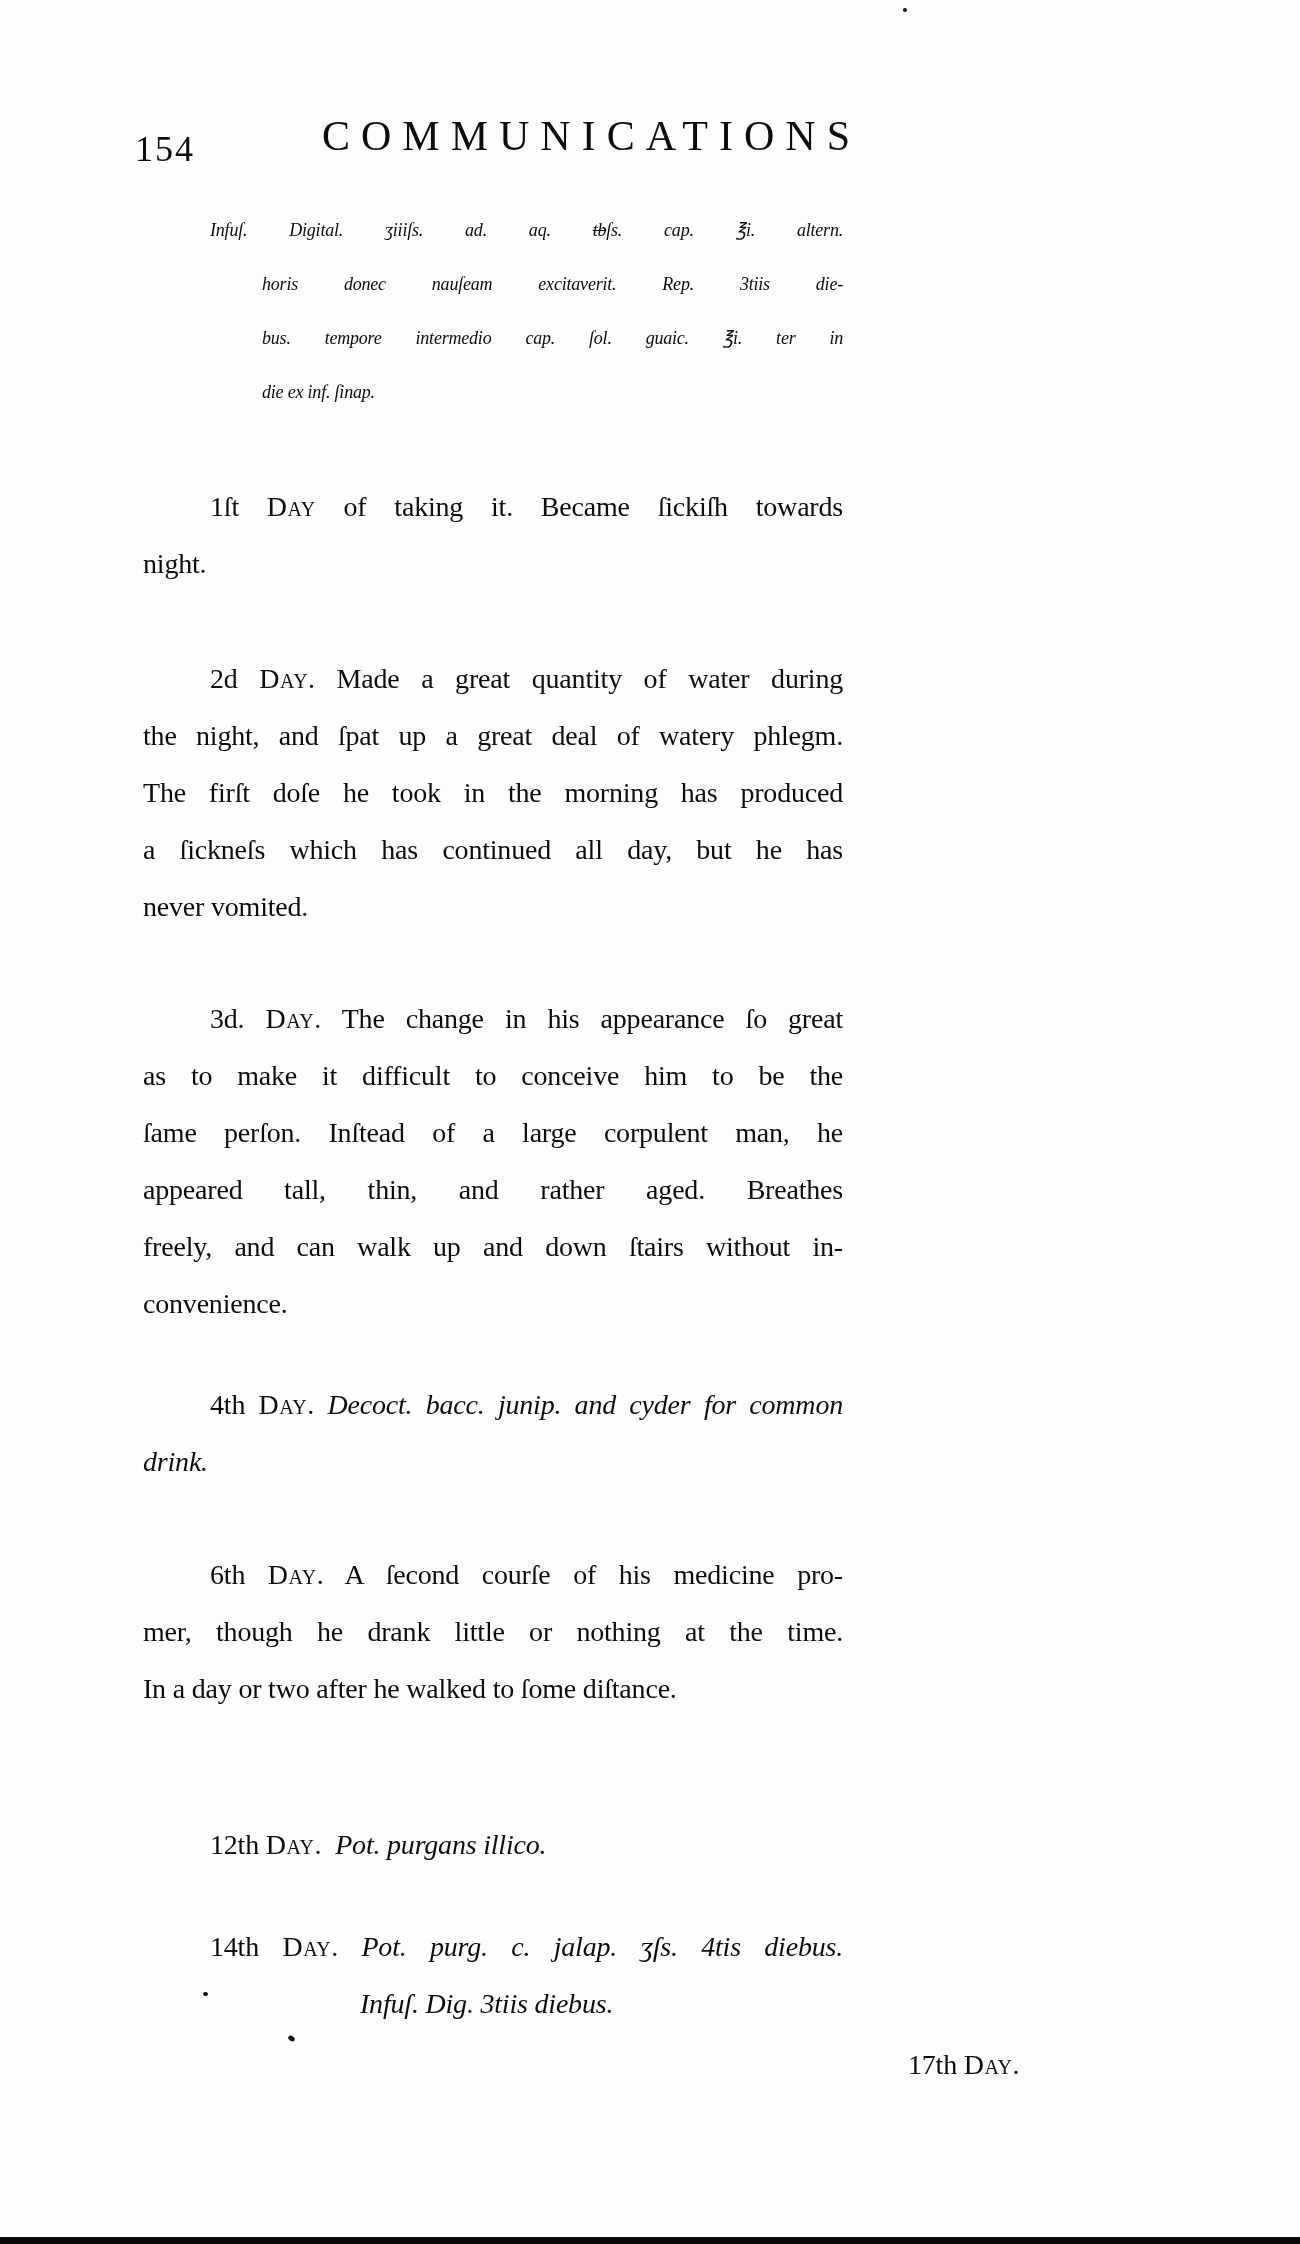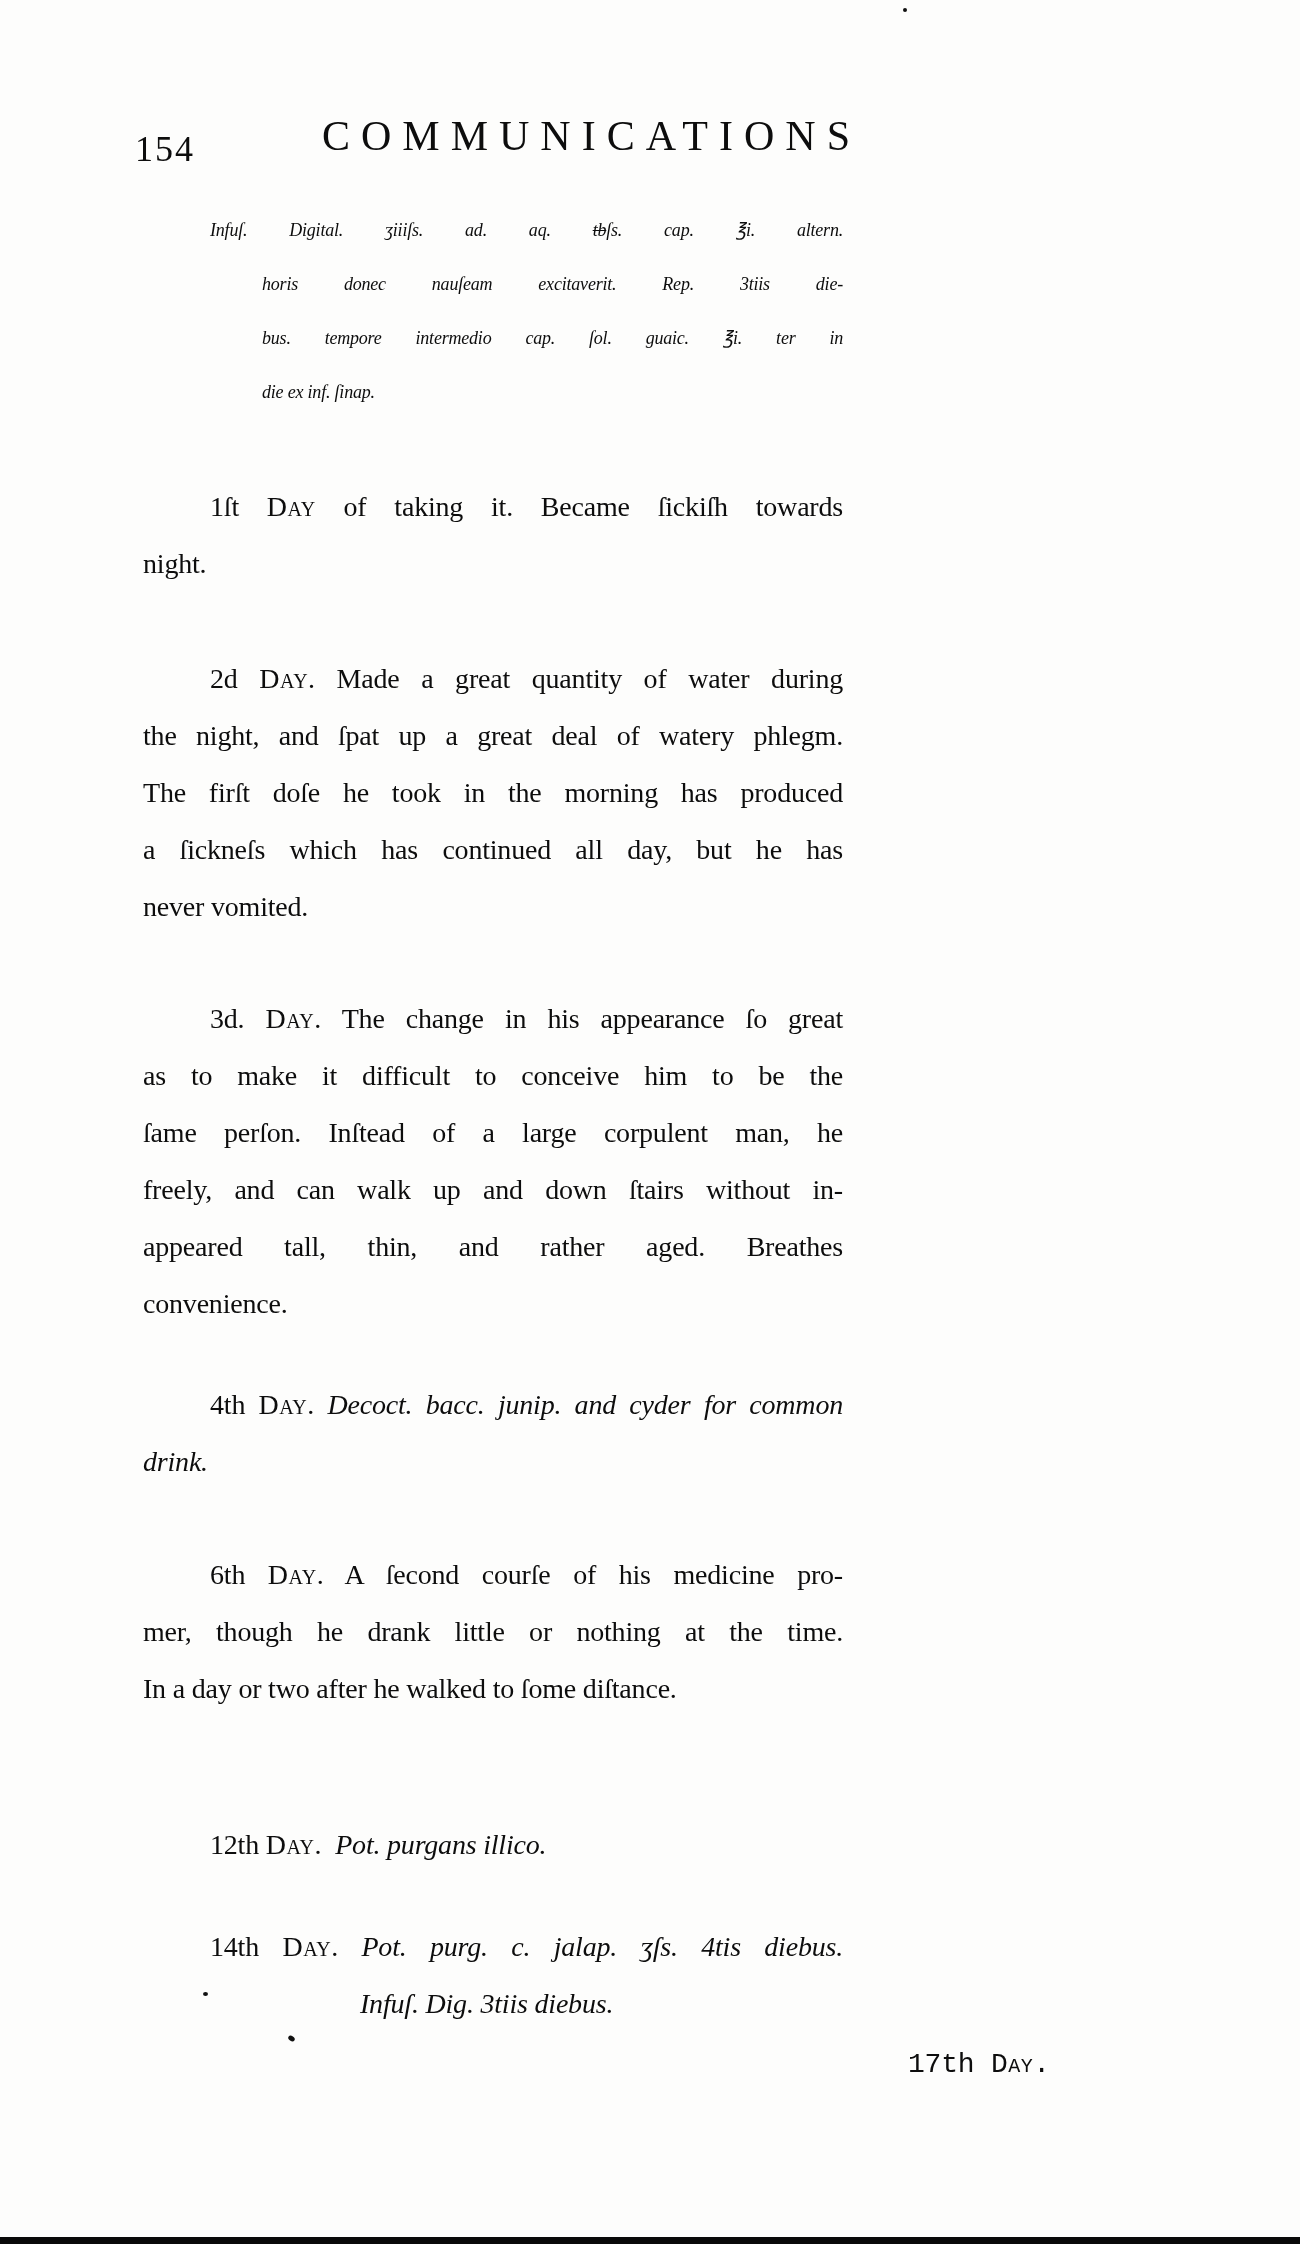--- a/index.html
+++ b/index.html
@@ -30,21 +30,21 @@
   
   .p1{top:478px;}
   .p2{top:650px;}
   .p3{top:990px;}
   .p4{top:1376px;}
   .p5{top:1546px;}
   .p6{top:1816px;}
   .p7{top:1918px;}
   .p7 .line:nth-child(2){padding-left:217px;}
   
-  .p8{top:2036px;left:908px;width:auto;white-space:nowrap;font-family:Liberation Mono, monospace;}
+  .p8{top:2036px;left:908px;width:auto;white-space:nowrap;}
   .speck{position:absolute;background:#111;border-radius:50%;}
   .speck.s1{left:203px;top:1992px;width:5px;height:4px;}
   .speck.s2{left:288px;top:2036px;width:7px;height:5px;transform:rotate(35deg);}
   .speck.s3{left:903px;top:8px;width:4px;height:4px;}
   .edge-bar{position:absolute;left:0;top:2237px;width:1300px;height:7px;background:#090909;}
 </style>
 </head>
 <body>
 
 <div class="pageno">154</div>
@@ -65,22 +65,22 @@
       <div class="line justify indent"><span>2d </span><span class="sc">Day</span><span>. Made a great quantity of water during</span></div>
       <div class="line justify"><span>the night, and ſpat up a great deal of watery phlegm.</span></div>
       <div class="line justify"><span>The firſt doſe he took in the morning has produced</span></div>
       <div class="line justify"><span>a ſickneſs which has continued all day, but he has</span></div>
       <div class="line"><span>never vomited.</span></div>
     </div>
     <div class="para p3">
       <div class="line justify indent"><span>3d. </span><span class="sc">Day</span><span>. The change in his appearance ſo great</span></div>
       <div class="line justify"><span>as to make it difficult to conceive him to be the</span></div>
       <div class="line justify"><span>ſame perſon. Inſtead of a large corpulent man, he</span></div>
+      <div class="line justify"><span>appeared tall, thin, and rather aged. Breathes</span></div>
       <div class="line justify"><span>freely, and can walk up and down ſtairs without in-</span></div>
-      <div class="line justify"><span>appeared tall, thin, and rather aged. Breathes</span></div>
       <div class="line"><span>convenience.</span></div>
     </div>
     <div class="para p4">
       <div class="line justify indent"><span>4th </span><span class="sc">Day</span><span>. </span><span class="italic">Decoct. bacc. junip. and cyder for common</span></div>
       <div class="line"><span class="italic">drink.</span></div>
     </div>
     <div class="para p5">
       <div class="line justify indent"><span>6th </span><span class="sc">Day</span><span>. A ſecond courſe of his medicine pro-</span></div>
       <div class="line justify"><span>mer, though he drank little or nothing at the time.</span></div>
       <div class="line"><span>In a day or two after he walked to ſome diſtance.</span></div>

